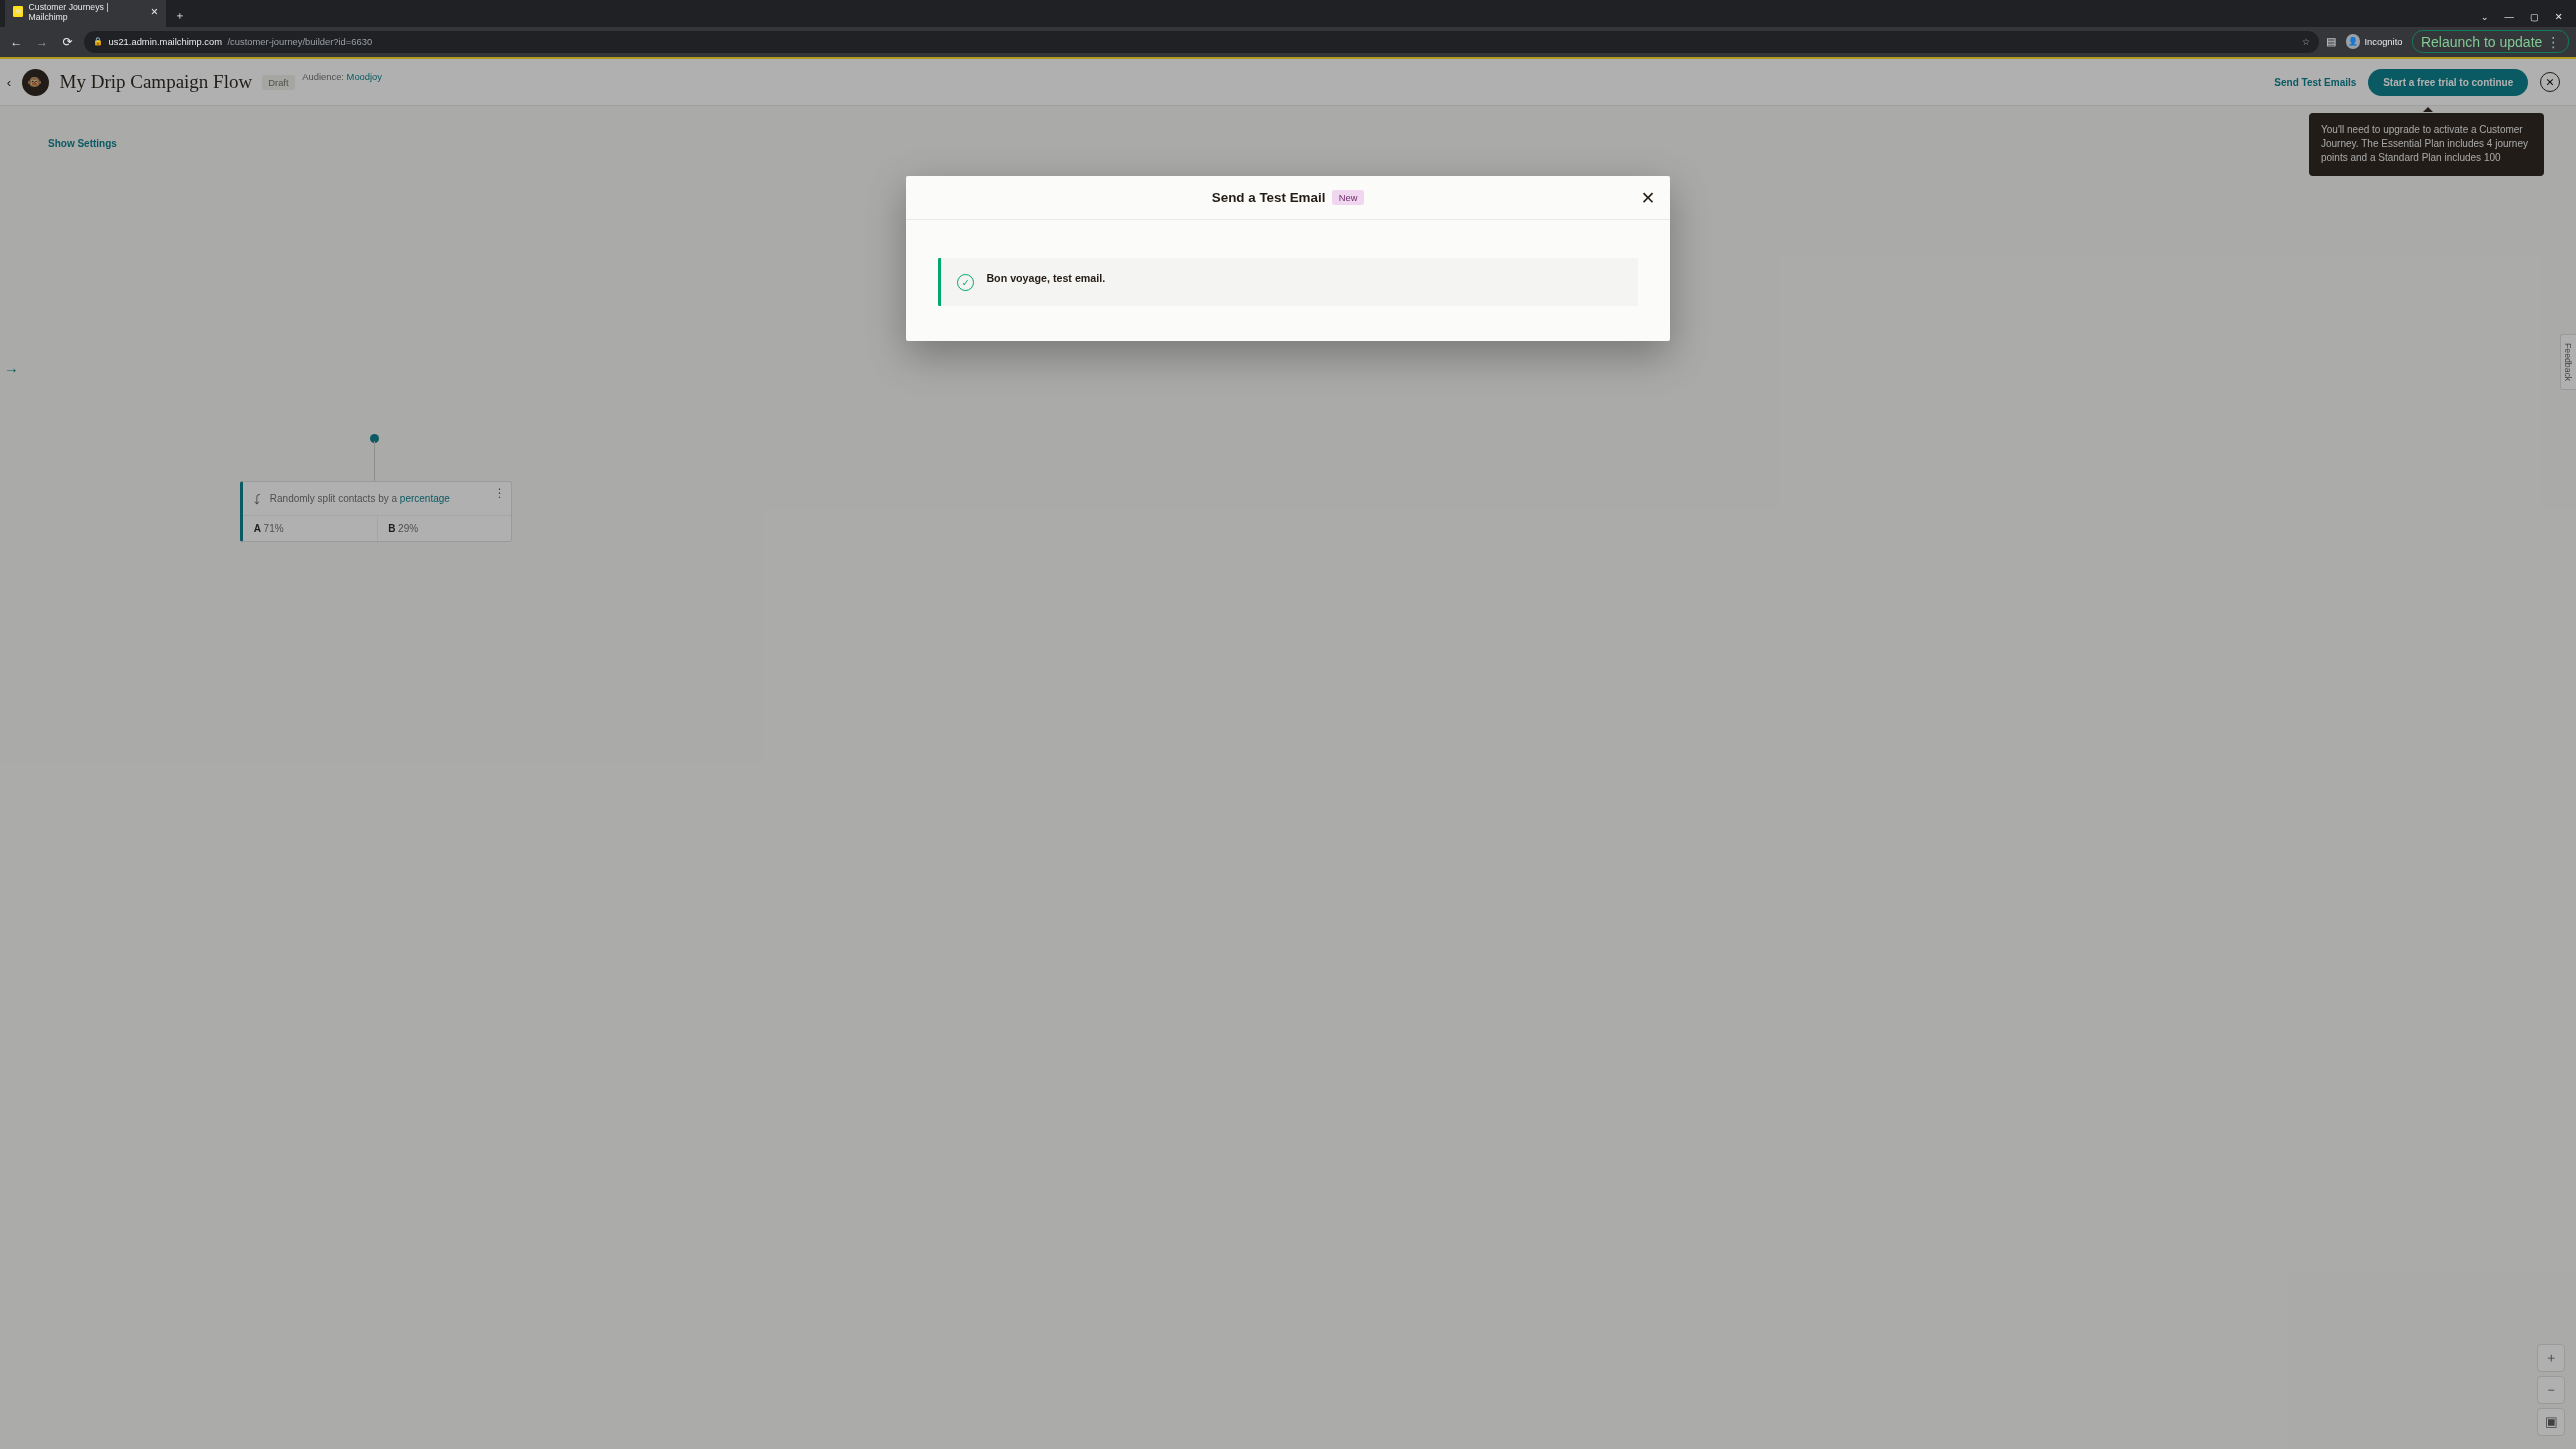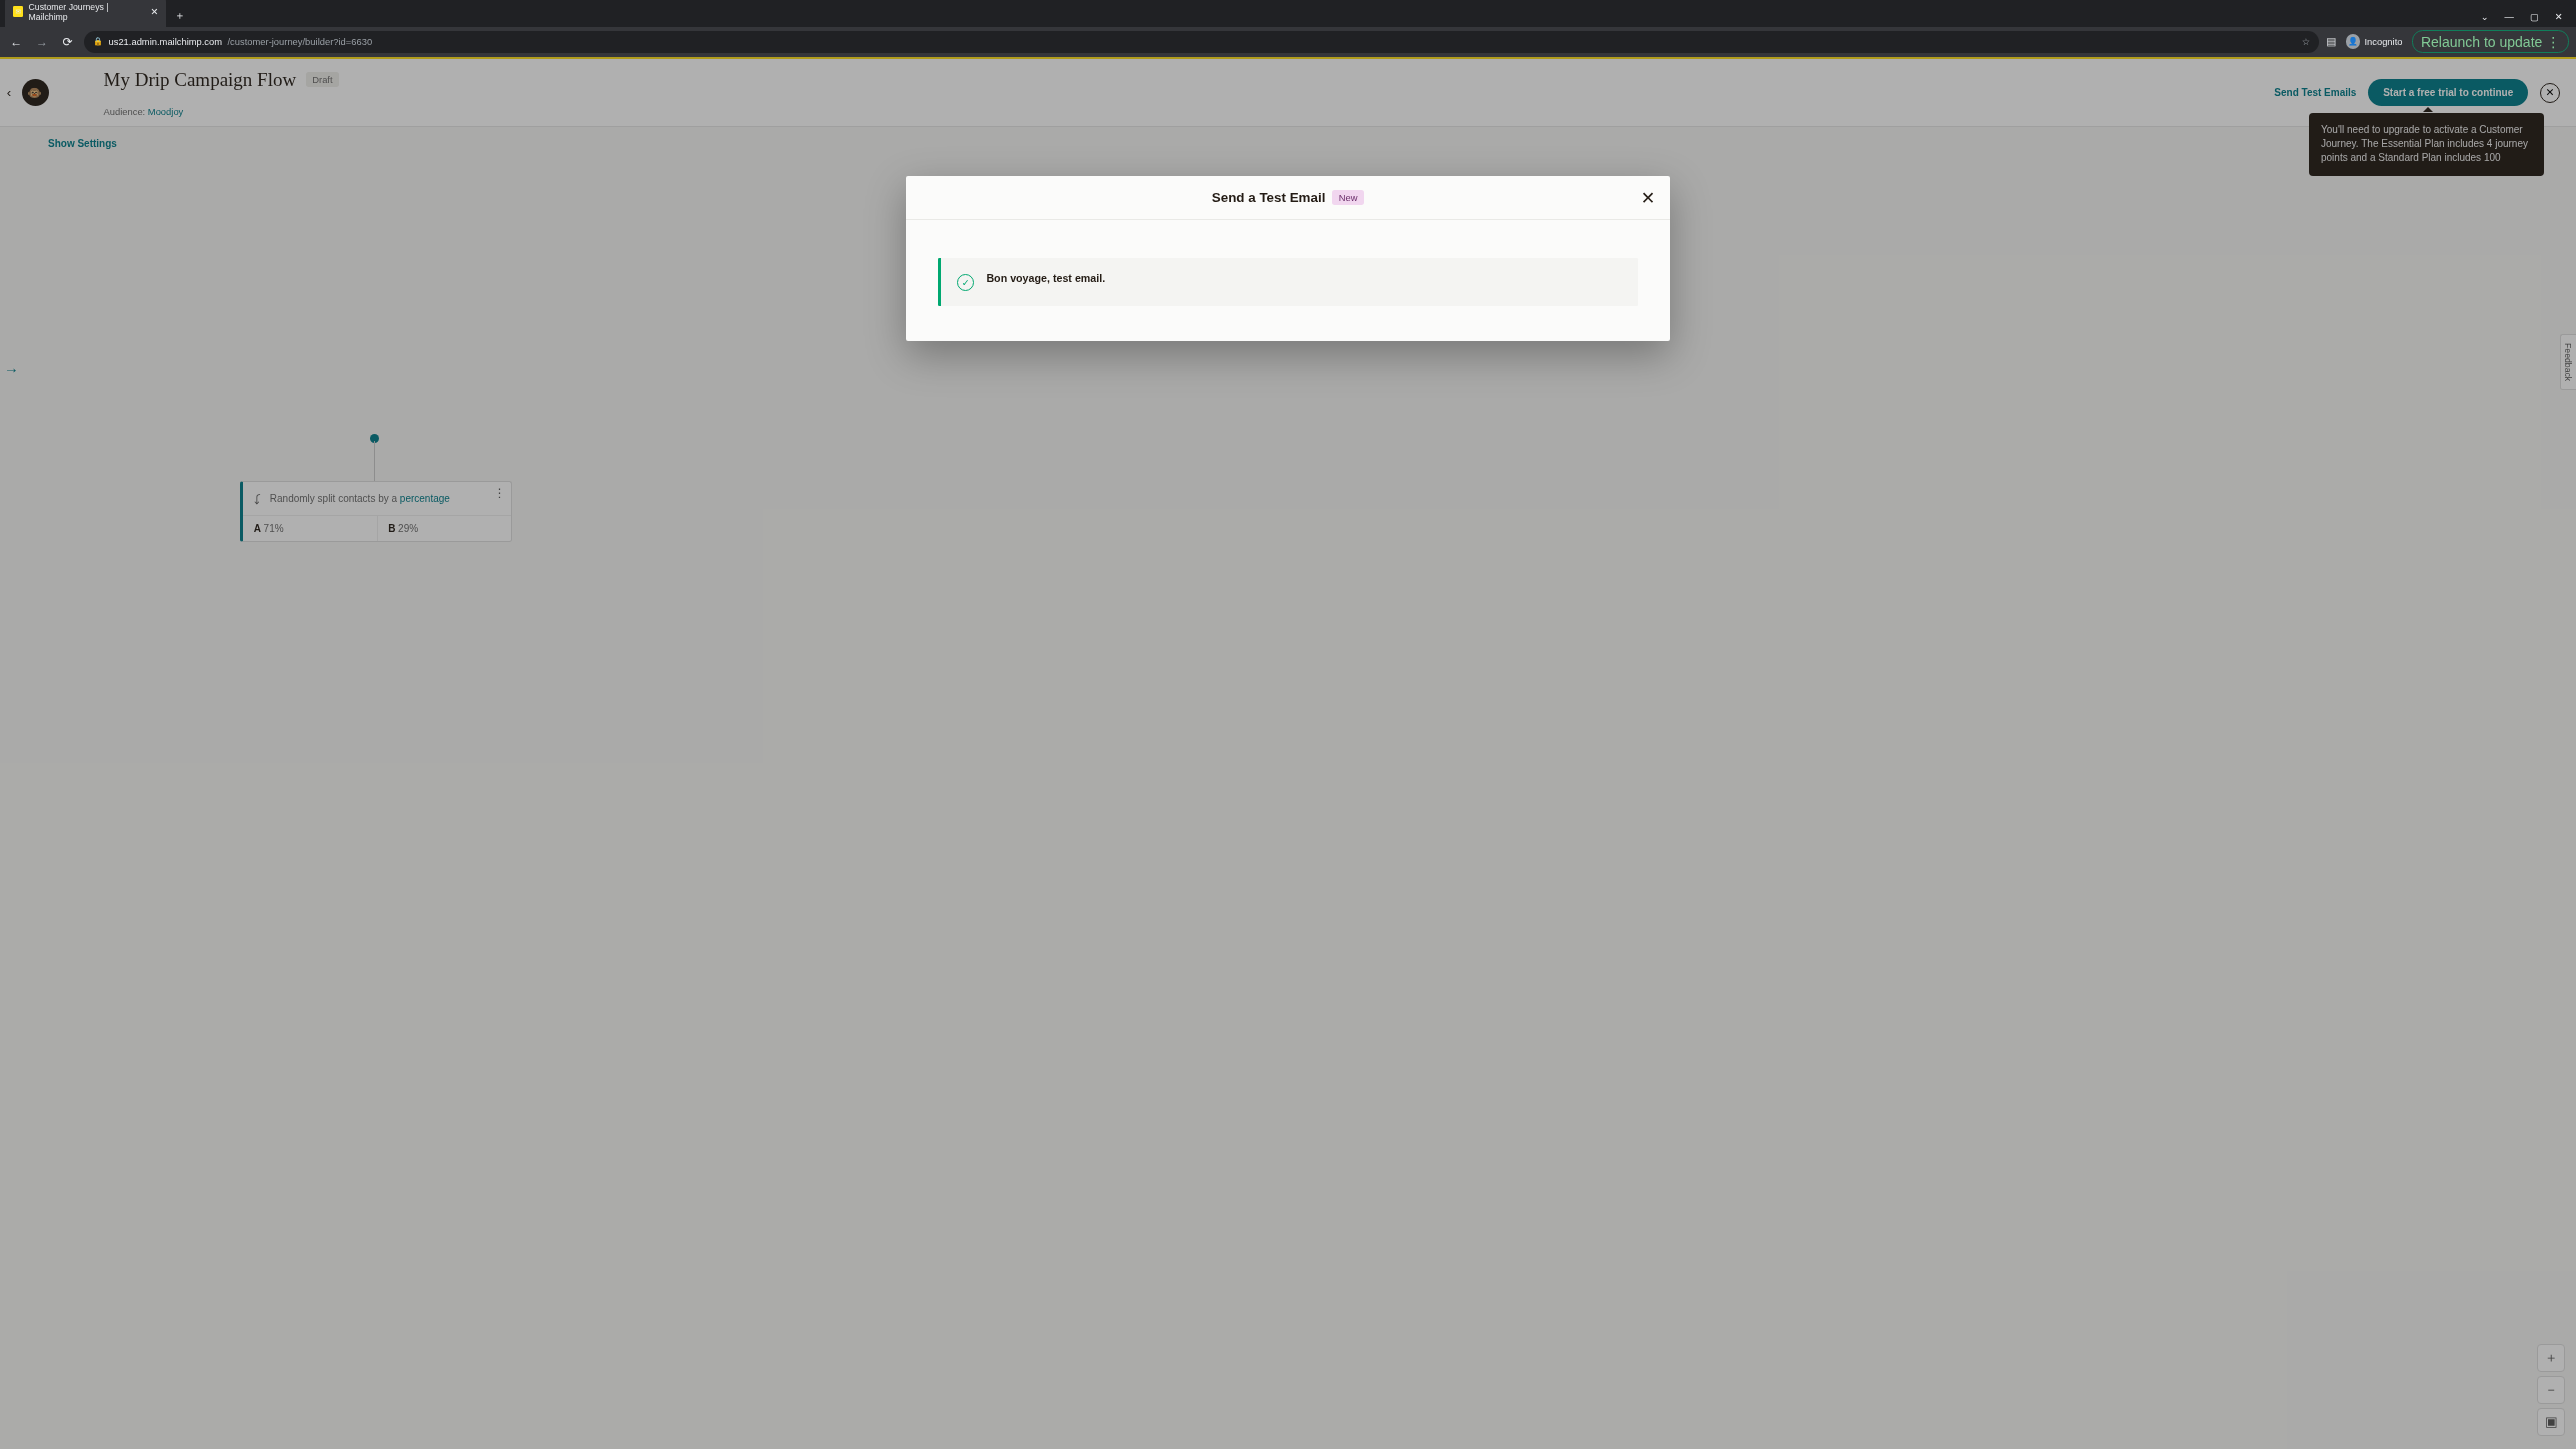--- a/index.html
+++ b/index.html
@@ -27,21 +27,21 @@
 .relaunch { border: 0.7px solid #107e5b; color: #8ab4f8; padding: 2.7px 8px; border-radius: 10.7px; font-size: 14px; display: flex; align-items: center; gap: 4px; color: #81c995; }
 .relaunch .dots { color: #81c995; }
 
 
 .page { flex: 1; position: relative; background: #f6f6f4; overflow: hidden; }
 .page-inner { position: absolute; inset: 0; }
 .progress-strip { height: 2.7px; background: #ffe01b; width: 100%; }
 .app-header { display: flex; align-items: center; padding: 9.4px 16px 9.4px 6.7px; gap: 10.7px; background: #fff; border-bottom: 0.7px solid #e5e5e5; }
 .back-chev { font-size: 13.4px; color: #241c15; cursor: pointer; }
 .freddie { width: 27px; height: 27px; border-radius: 50%; background: #241c15; display: flex; align-items: center; justify-content: center; color: #ffe01b; font-size: 12px; }
-.title-block { display: flex; flex-direction: column; gap: 15px; margin-left: 44px; }
+.title-block { display: flex; gap: 7px; }
 .title-row { display: flex; align-items: center; gap: 9.4px; }
 .page-title { font-family: Georgia, 'Times New Roman', serif; font-size: 19px; font-weight: 500; color: #241c15; }
 .draft-badge { background: #efeeea; color: #6b6b6b; padding: 2px 6.7px; border-radius: 2.7px; font-size: 9.4px; }
 .audience-line { font-size: 9.4px; color: #6b6b6b; }
 .audience-line .aud-link { color: #007c89; cursor: pointer; }
 .header-actions { margin-left: auto; display: flex; align-items: center; gap: 12px; }
 .link-btn { color: #007c89; font-weight: 600; font-size: 10px; cursor: pointer; }
 .cta-btn { background: #007c89; color: #fff; padding: 8px 14.8px; border-radius: 14.8px; font-weight: 600; font-size: 10px; cursor: pointer; border: none; }
 .close-circle { width: 20px; height: 20px; border: 1.3px solid #241c15; border-radius: 50%; display: flex; align-items: center; justify-content: center; font-size: 10.7px; cursor: pointer; }
 

